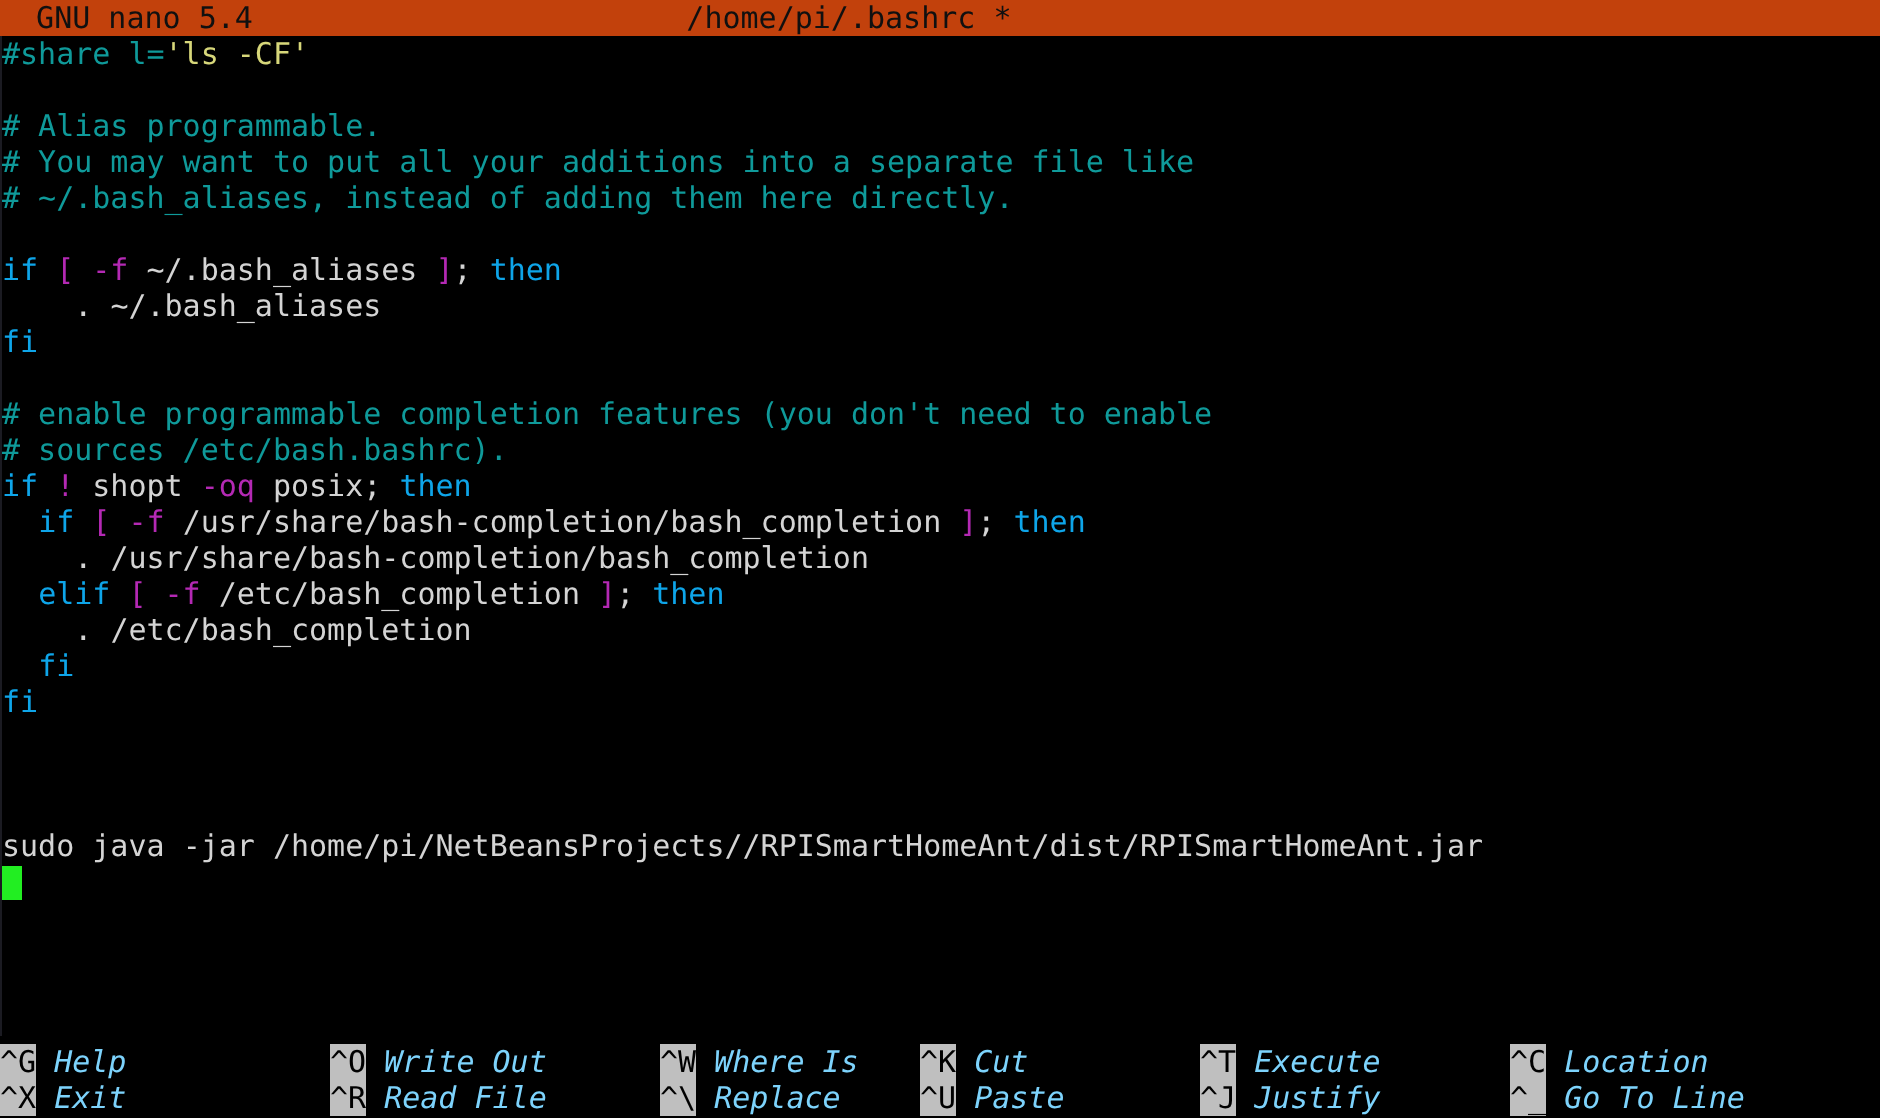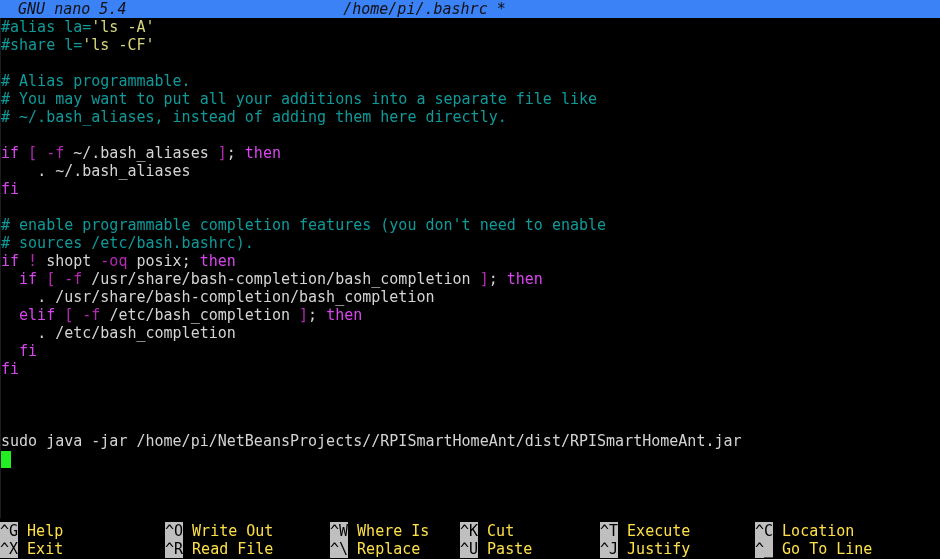--- a/index.html
+++ b/index.html
@@ -65,21 +65,21 @@
     left: 0;
     width: 1px;
     height: 500px;
     background: #1b1b22;
     pointer-events: none;
   }
 
   
   .c-comment { color: #0f9a9a; }
   .c-string  { color: #d7d77a; }
-  .c-kw      { color: #d946ef; }
+  .c-kw      { color: #0ea5e9; }
   .c-op      { color: #b429b4; }
   .c-plain   { color: #d4d4d4; }
 
   .cursor {
     display: inline-block;
     width: 10px;
     height: 17px;
     background: #22ee22;
     vertical-align: text-bottom;
   }
@@ -104,33 +104,33 @@
   .sc-cell {
     display: inline-block;
     white-space: pre;
     vertical-align: top;
   }
   .sc-key {
     background: #bfbfbf;
     color: #000000;
   }
   .sc-label {
-    color: #fde047;
+    color: #7dd3fc;
+    font-style: italic;
   }
 </style>
 </head>
 <body>
 
 <div id="terminal">
 
-  <div class="titlebar" id="titlebar-el" style="background: #3b82f6; color: rgb(16, 16, 16); font-style: italic;"><span>  GNU nano 5.4                        /home/pi/.bashrc *                                      </span></div>
+  <div class="titlebar" id="titlebar-el" style="background: #c2410c; color: rgb(16, 16, 16);"><span>  GNU nano 5.4                        /home/pi/.bashrc *                                      </span></div>
 
   <div class="edge"></div>
   <div class="editor" id="editor-el">
-      <div class="ln"><span class="c-comment">#alias la=</span><span class="c-string">'ls -A'</span></div>
       <div class="ln"><span class="c-comment">#share l=</span><span class="c-string">'ls -CF'</span></div>
       <div class="ln">&nbsp;</div>
       <div class="ln"><span class="c-comment"># Alias programmable.</span></div>
       <div class="ln"><span class="c-comment"># You may want to put all your additions into a separate file like</span></div>
       <div class="ln"><span class="c-comment"># ~/.bash_aliases, instead of adding them here directly.</span></div>
       <div class="ln">&nbsp;</div>
       <div class="ln"><span class="c-kw">if</span> <span class="c-op">[</span> <span class="c-op">-f</span> <span class="c-plain">~/.bash_aliases</span> <span class="c-op">]</span><span class="c-plain">;</span> <span class="c-kw">then</span></div>
       <div class="ln">    <span class="c-plain">.</span> <span class="c-plain">~/.bash_aliases</span></div>
       <div class="ln"><span class="c-kw">fi</span></div>
       <div class="ln">&nbsp;</div>

